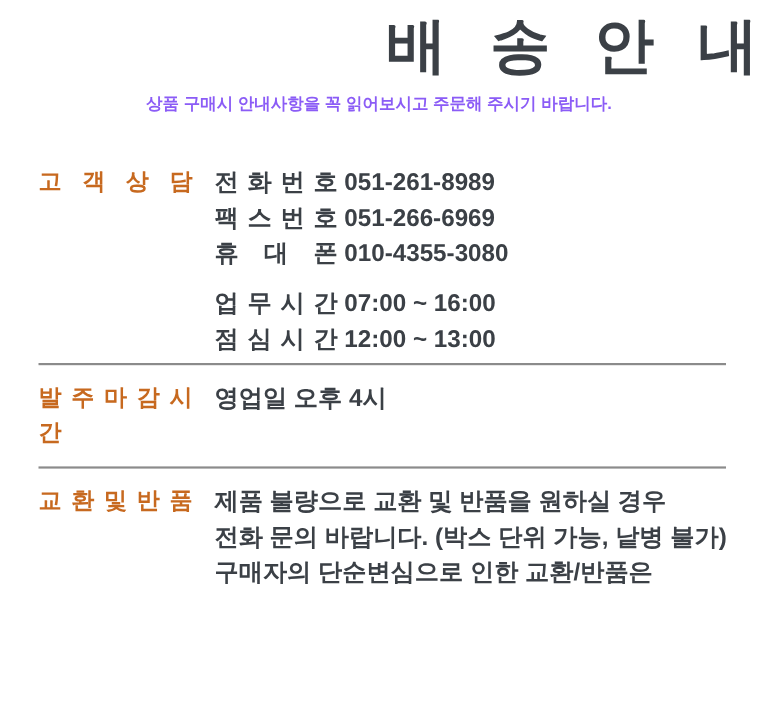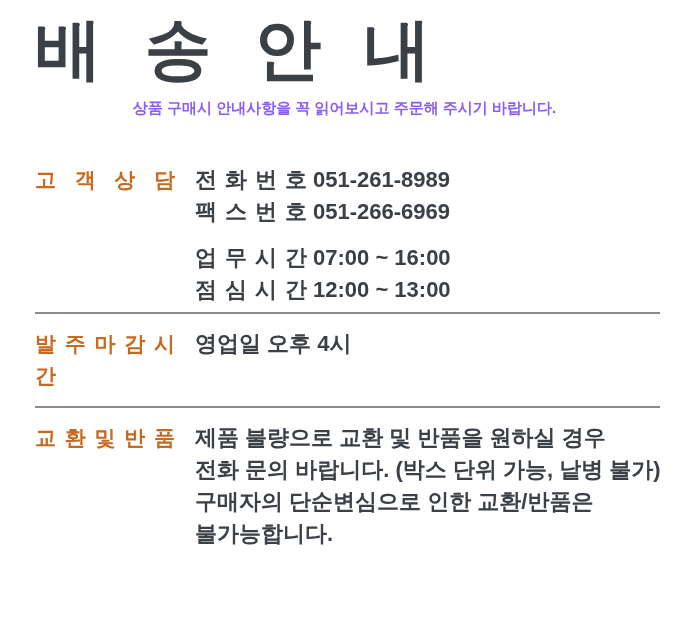--- a/index.html
+++ b/index.html
@@ -10,22 +10,22 @@
     box-sizing: border-box;
     background: #ffffff;
     font-family: "Liberation Sans", "DejaVu Sans", sans-serif;
     color: #3b4046;
     overflow: hidden;
   }
   .title {
     margin: 0;
     padding-top: 10px;
     padding-left: 35px; 
-    text-align: left;
-    font-size: 67px;
+    text-align: right;
+    font-size: 55px;
     font-weight: bold;
     color: #3b4046;
     word-spacing: 24px;
     line-height: 1.15;
   }
   .subtitle {
     margin: 12px 0 0 0;
     text-align: center;
     font-size: 15px;
     font-weight: bold;
@@ -82,20 +82,23 @@
 
   <section class="sec sec-first">
     <div class="sec-title">고 객 상 담</div>
     <div class="sec-body">
       <div class="row">
         <span class="jlabel">전 화 번 호</span><span>051-261-8989</span>
       </div>
       <div class="row">
         <span class="jlabel">팩 스 번 호</span><span>051-266-6969</span>
       </div>
+      <div class="row">
+        <span class="jlabel">휴 대 폰</span><span>010-4355-3080</span>
+      </div>
       <div class="spacer"></div>
       <div class="row">
         <span class="jlabel">업 무 시 간</span><span>07:00 ~ 16:00</span>
       </div>
       <div class="row">
         <span class="jlabel">점 심 시 간</span><span>12:00 ~ 13:00</span>
       </div>
     </div>
   </section>
 
@@ -109,17 +112,16 @@
   </section>
 
   <hr class="divider divider-2">
 
   <section class="sec">
     <div class="sec-title">교 환 및 반 품</div>
     <div class="sec-body">
       <div class="row">제품 불량으로 교환 및 반품을 원하실 경우</div>
       <div class="row">전화 문의 바랍니다. (박스 단위 가능, 낱병 불가)</div>
       <div class="row">구매자의 단순변심으로 인한 교환/반품은</div>
-      <div class="row">불가능합니다.</div>
     </div>
   </section>
 
 </div>
 
 </body></html>

